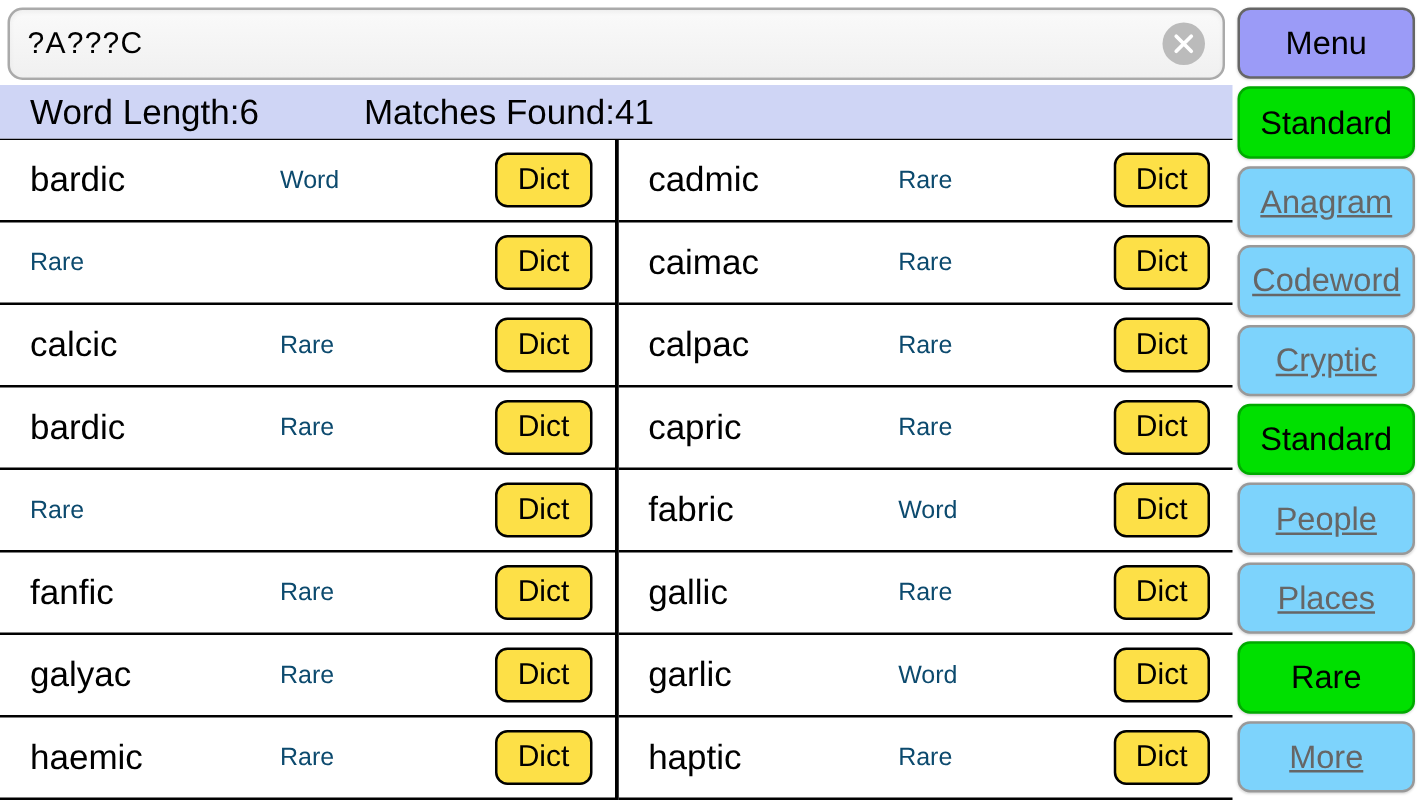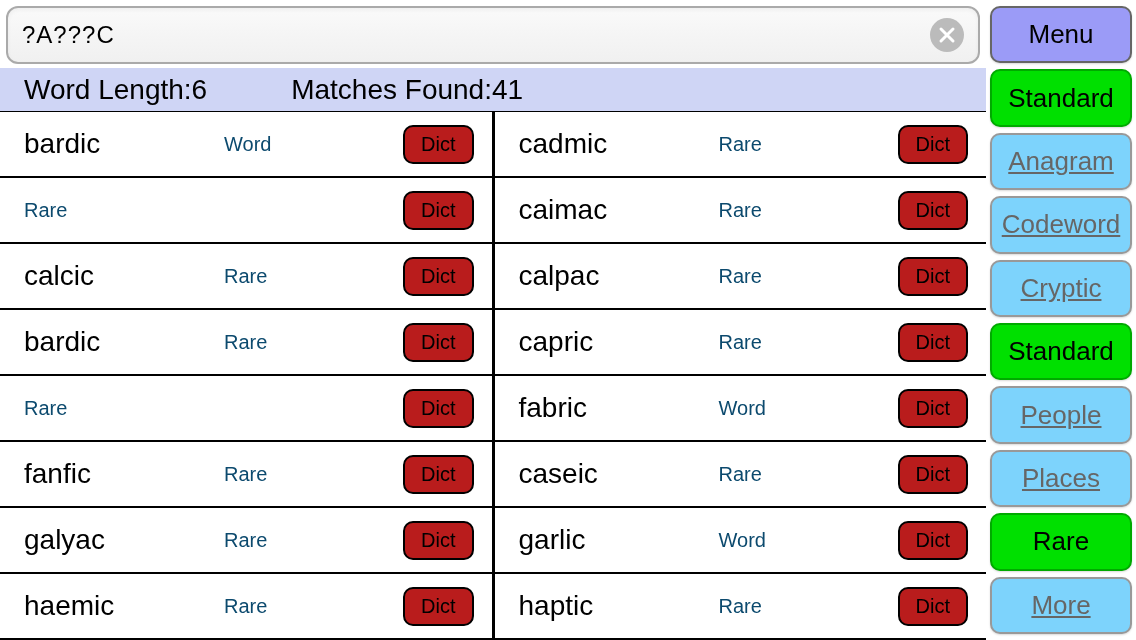--- a/index.html
+++ b/index.html
@@ -91,25 +91,25 @@
       font-size: 28px;
       color: #000;
       width: 200px;
     }
     .tag {
       font-size: 20px;
       color: #0c4a6e;
       width: 140px;
     }
     .dict-btn {
-      background: #b91c1c;
+      background: #fde047;
       border: 2px solid #000;
       border-radius: 10px;
       padding: 6px 16px;
-      font-size: 20px;
+      font-size: 24px;
       color: #000;
       cursor: pointer;
       margin-left: auto;
       margin-right: 4px;
     }
     .sidebar {
       width: 150px;
       padding: 6px 4px 6px 4px;
       display: flex;
       flex-direction: column;
@@ -211,21 +211,21 @@
             <span class="word">capric</span>
             <span class="tag">Rare</span>
             <button class="dict-btn">Dict</button>
           </div>
         <div class="row">
             <span class="word">fabric</span>
             <span class="tag">Word</span>
             <button class="dict-btn">Dict</button>
           </div>
         <div class="row">
-            <span class="word">caseic</span>
+            <span class="word">gallic</span>
             <span class="tag">Rare</span>
             <button class="dict-btn">Dict</button>
           </div>
         <div class="row">
             <span class="word">garlic</span>
             <span class="tag">Word</span>
             <button class="dict-btn">Dict</button>
           </div>
         <div class="row">
             <span class="word">haptic</span>

